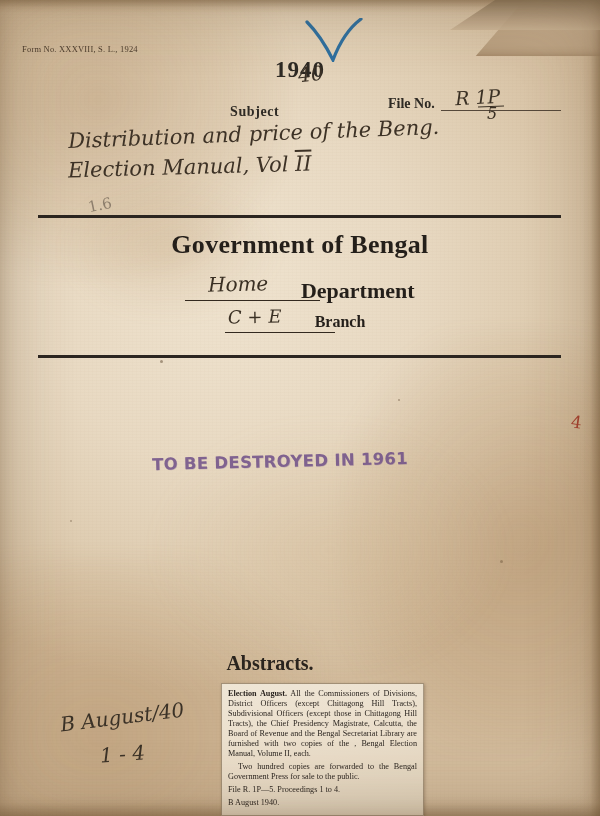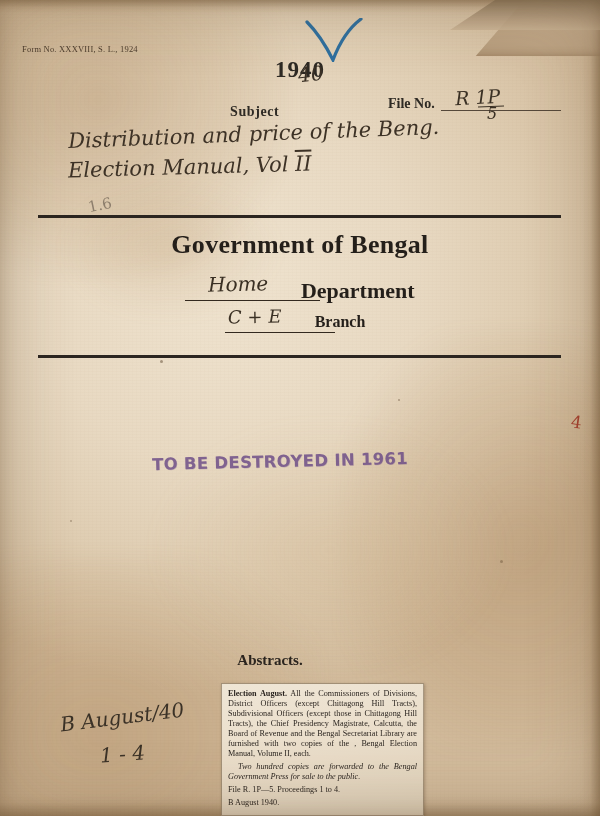--- a/index.html
+++ b/index.html
@@ -291,21 +291,21 @@
     text-shadow: 0.5px 0.5px 0 rgba(106,74,134,0.35);
     white-space: nowrap;
   }
 
   
   .abstracts-label {
     position: absolute;
     left: 0; top: 652px;
     width: 540px;
     text-align: center;
-    font-size: 15px;
+    font-size: 20px;
     font-weight: bold;
     color: #2a241e;
   }
 
   .slip {
     position: absolute;
     left: 221px; top: 683px;
     width: 203px; height: 133px;
     background: linear-gradient(170deg, #efe6d6 0%, #e9dcc8 55%, #ded0b8 100%);
     border: 1px solid rgba(110,88,60,0.55);
@@ -314,21 +314,21 @@
     box-sizing: border-box;
     font-family: "Liberation Serif", serif;
     font-size: 8.2px;
     line-height: 1.22;
     color: #2b2520;
     text-align: justify;
     overflow: hidden;
   }
   .slip b { font-weight: bold; }
   .slip p { margin: 0 0 3px 0; }
-  .slip p.indent { text-indent: 10px; font-style: italic; }
+  .slip p.indent { text-indent: 10px; }
 
   
   .date-hw {
     position: absolute;
     left: 60px; top: 705px;
     font-family: "DejaVu Serif", serif;
     font-style: italic;
     font-size: 20px;
     color: #3b3227;
     transform: rotate(-7deg);

